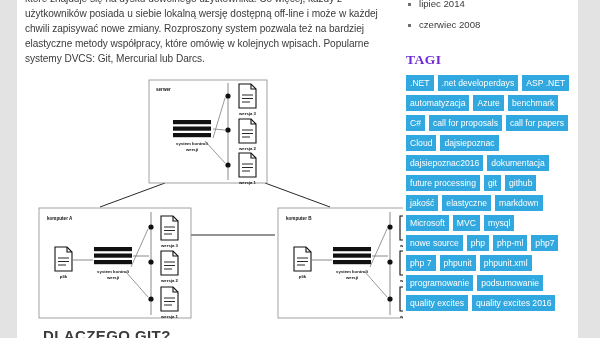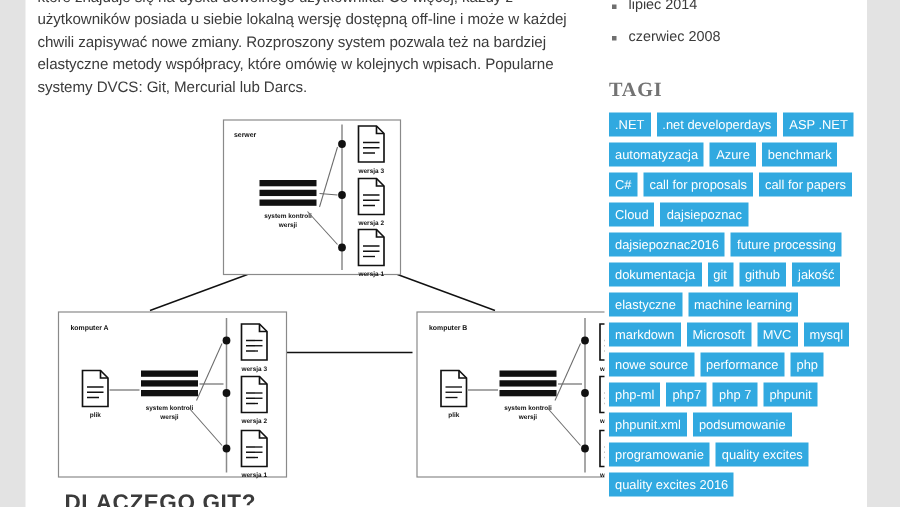--- a/index.html
+++ b/index.html
@@ -75,21 +75,21 @@
   .archive-list li::before {
     content: "";
     position: absolute;
     left: 2px; top: 5px;
     width: 3px; height: 3px;
     background: #6f6f6f;
   }
   .tags-heading {
     font-size: 13.5px;
     font-weight: bold;
-    color: #737373;
+    color: #6d28d9;
     letter-spacing: 0.5px;
     margin-top: 21px;
     margin-bottom: 7px;
     font-family: "Liberation Serif", serif;
   }
   .tag-cloud {
     display: flex;
     flex-wrap: wrap;
     gap: 4px 4px;
     width: 166px;
@@ -338,40 +338,38 @@
           <a class="tag" href="#">ASP .NET</a>
           <a class="tag" href="#">automatyzacja</a>
           <a class="tag" href="#">Azure</a>
           <a class="tag" href="#">benchmark</a>
           <a class="tag" href="#">C#</a>
           <a class="tag" href="#">call for proposals</a>
           <a class="tag" href="#">call for papers</a>
           <a class="tag" href="#">Cloud</a>
           <a class="tag" href="#">dajsiepoznac</a>
           <a class="tag" href="#">dajsiepoznac2016</a>
+          <a class="tag" href="#">dokumentacja</a>
           <a class="tag" href="#">future processing</a>
-          <a class="tag" href="#">dokumentacja</a>
           <a class="tag" href="#">git</a>
           <a class="tag" href="#">github</a>
           <a class="tag" href="#">jakość</a>
           <a class="tag" href="#">elastyczne</a>
-          <a class="tag" href="#">machine learning</a>
           <a class="tag" href="#">markdown</a>
           <a class="tag" href="#">Microsoft</a>
           <a class="tag" href="#">MVC</a>
           <a class="tag" href="#">mysql</a>
           <a class="tag" href="#">nowe source</a>
-          <a class="tag" href="#">performance</a>
           <a class="tag" href="#">php</a>
           <a class="tag" href="#">php-ml</a>
           <a class="tag" href="#">php7</a>
           <a class="tag" href="#">php 7</a>
           <a class="tag" href="#">phpunit</a>
           <a class="tag" href="#">phpunit.xml</a>
+          <a class="tag" href="#">programowanie</a>
           <a class="tag" href="#">podsumowanie</a>
-          <a class="tag" href="#">programowanie</a>
           <a class="tag" href="#">quality excites</a>
           <a class="tag" href="#">quality excites 2016</a>
         </div>
     </div>
 
   </div>
 </div>
 
 </body></html>

